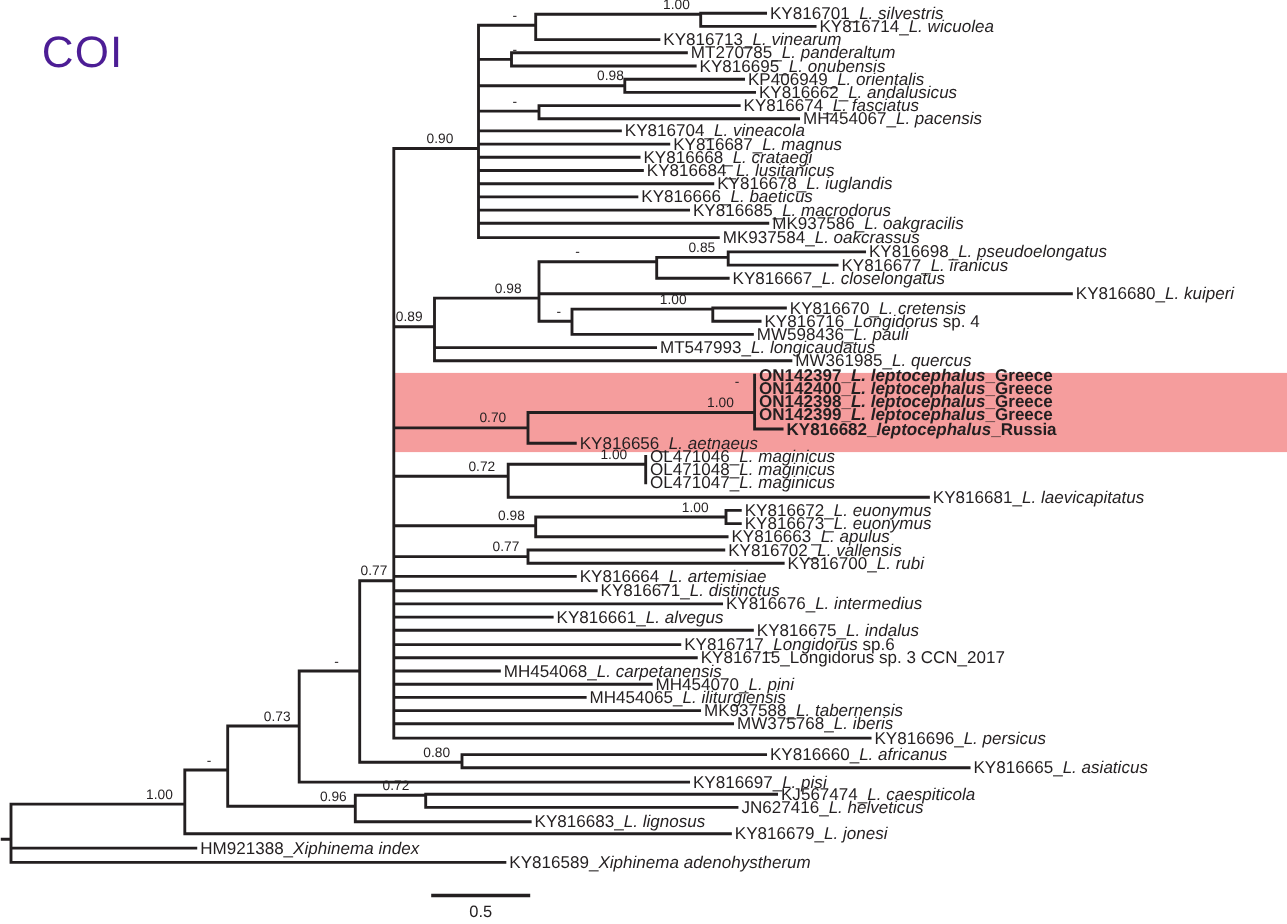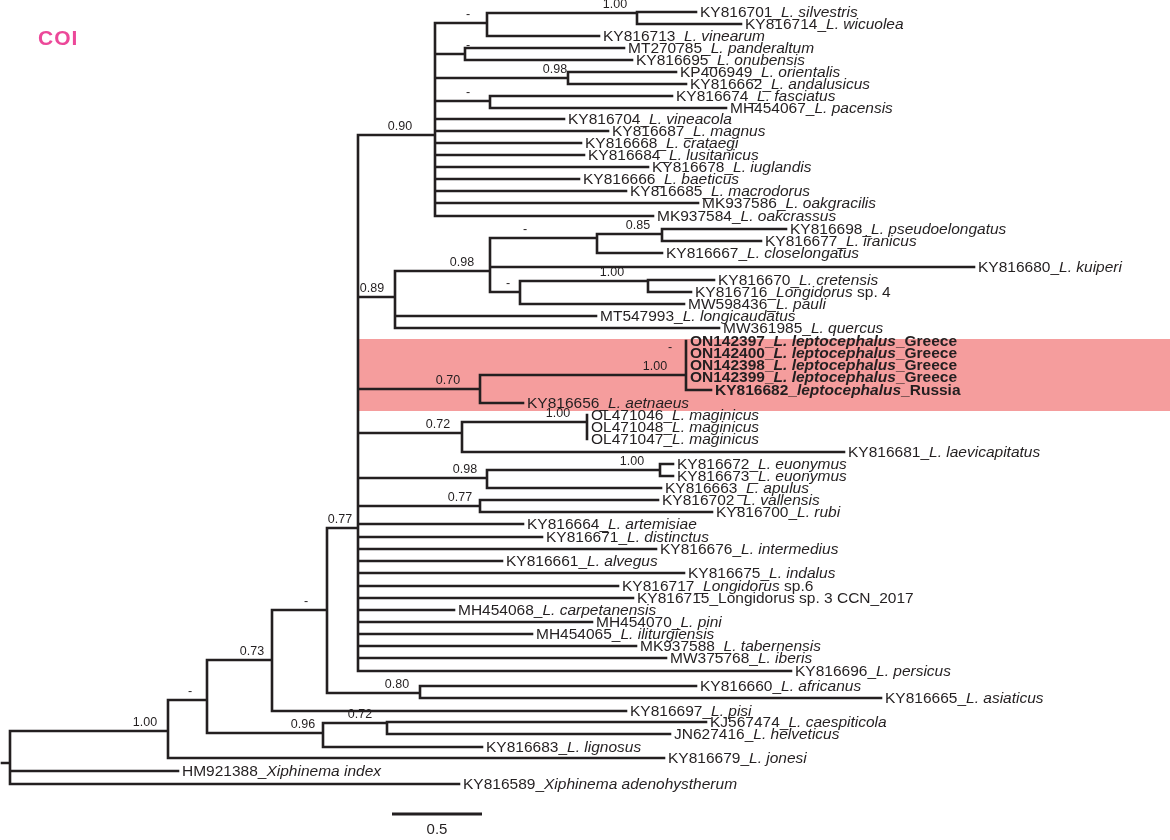--- a/index.html
+++ b/index.html
@@ -1,19 +1,19 @@
 <!DOCTYPE html>
 <html><head>
 <meta charset="utf-8">
 <style>
   html,body{margin:0;padding:0;background:#ffffff;}
   .figure{position:relative;width:1170px;height:840px;background:#fff;overflow:hidden;
           font-family:"Liberation Sans", sans-serif;}
-  .gene-title{position:absolute;left:38px;top:26px;font-size:21px;font-weight:bold;
-              color:#ec4899;letter-spacing:1px;}
+  .gene-title{position:absolute;left:38px;top:26px;font-size:40px;font-weight:normal;
+              color:#4c1d95;letter-spacing:1px;}
   svg text{font-family:"Liberation Sans", sans-serif;fill:#231f20;}
   .leaf{font-size:15.5px;}
   .leaf.bold{font-weight:bold;}
   .sup{font-size:12.5px;}
   .scalelab{font-size:15px;}
 </style>
 </head>
 <body>
 
 <div class="figure">

